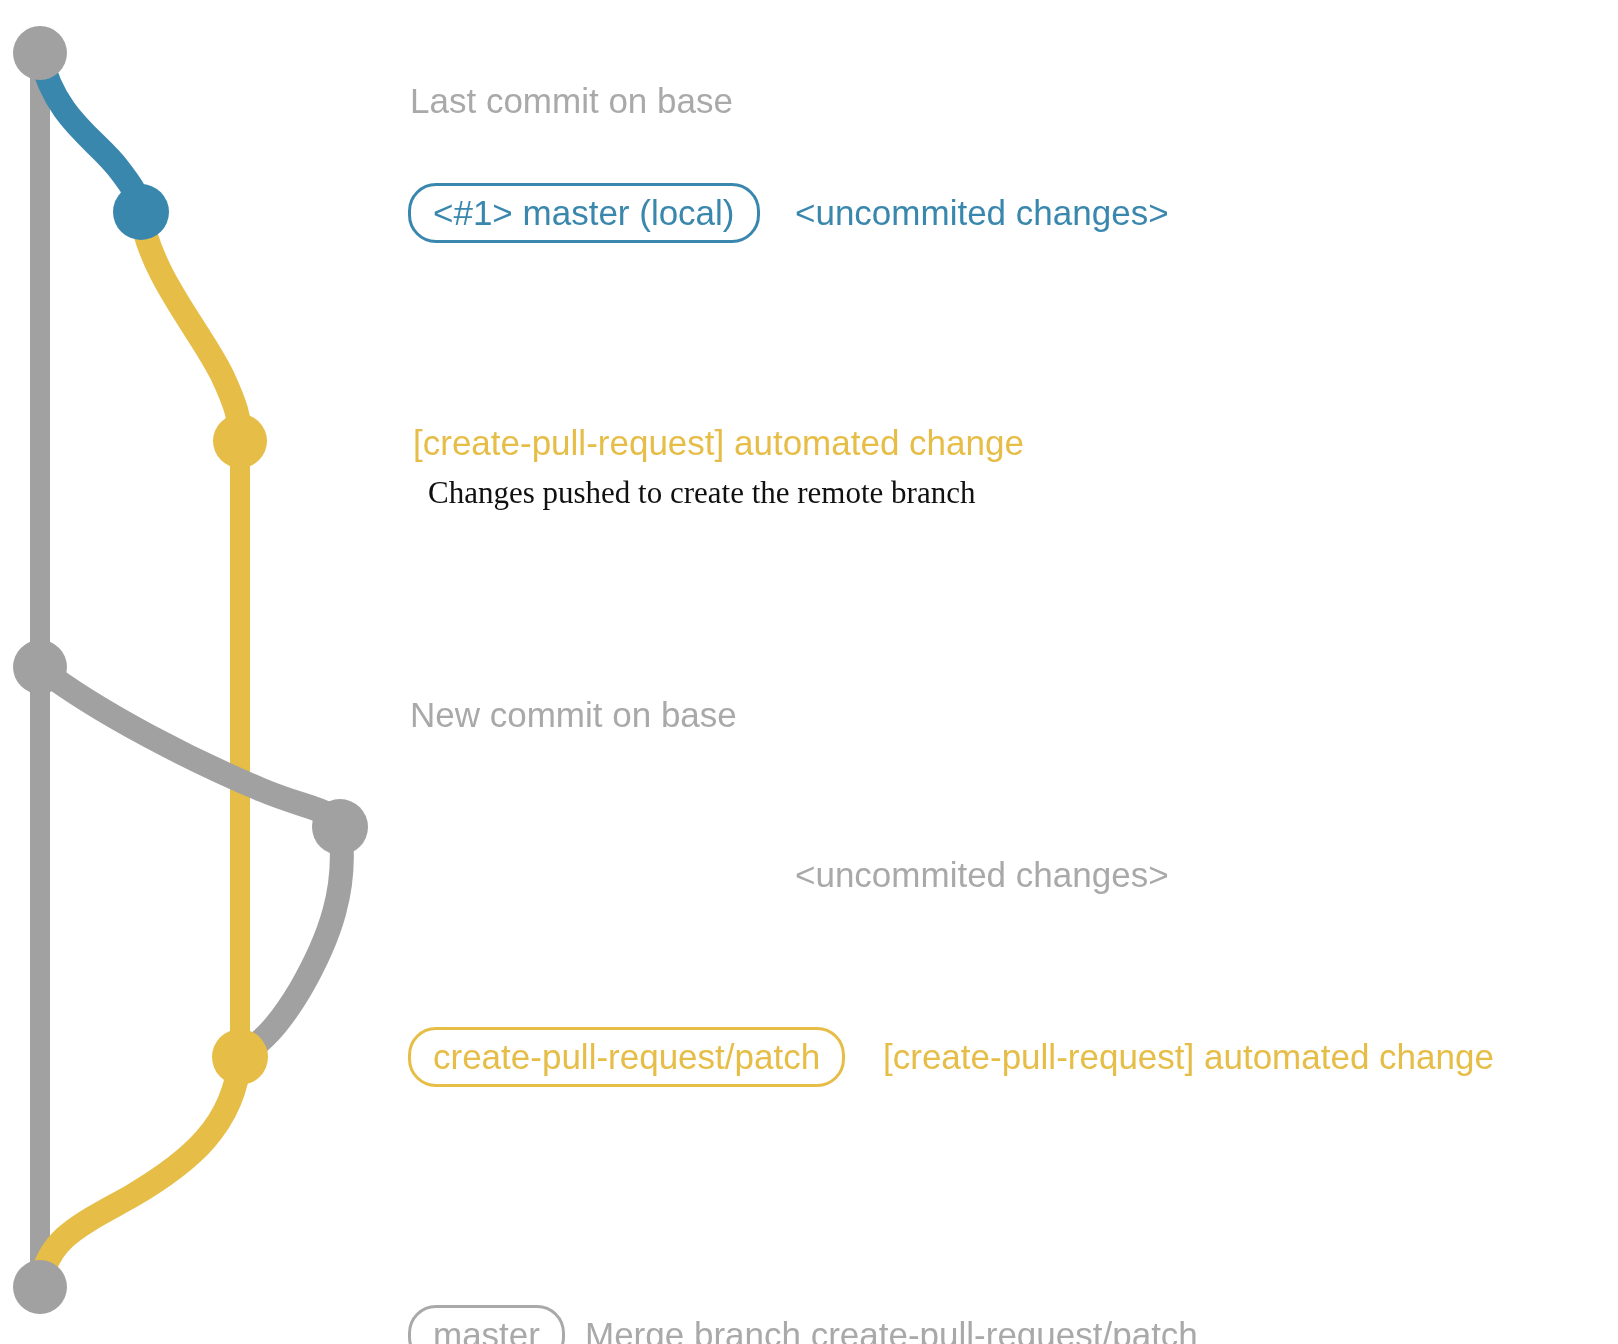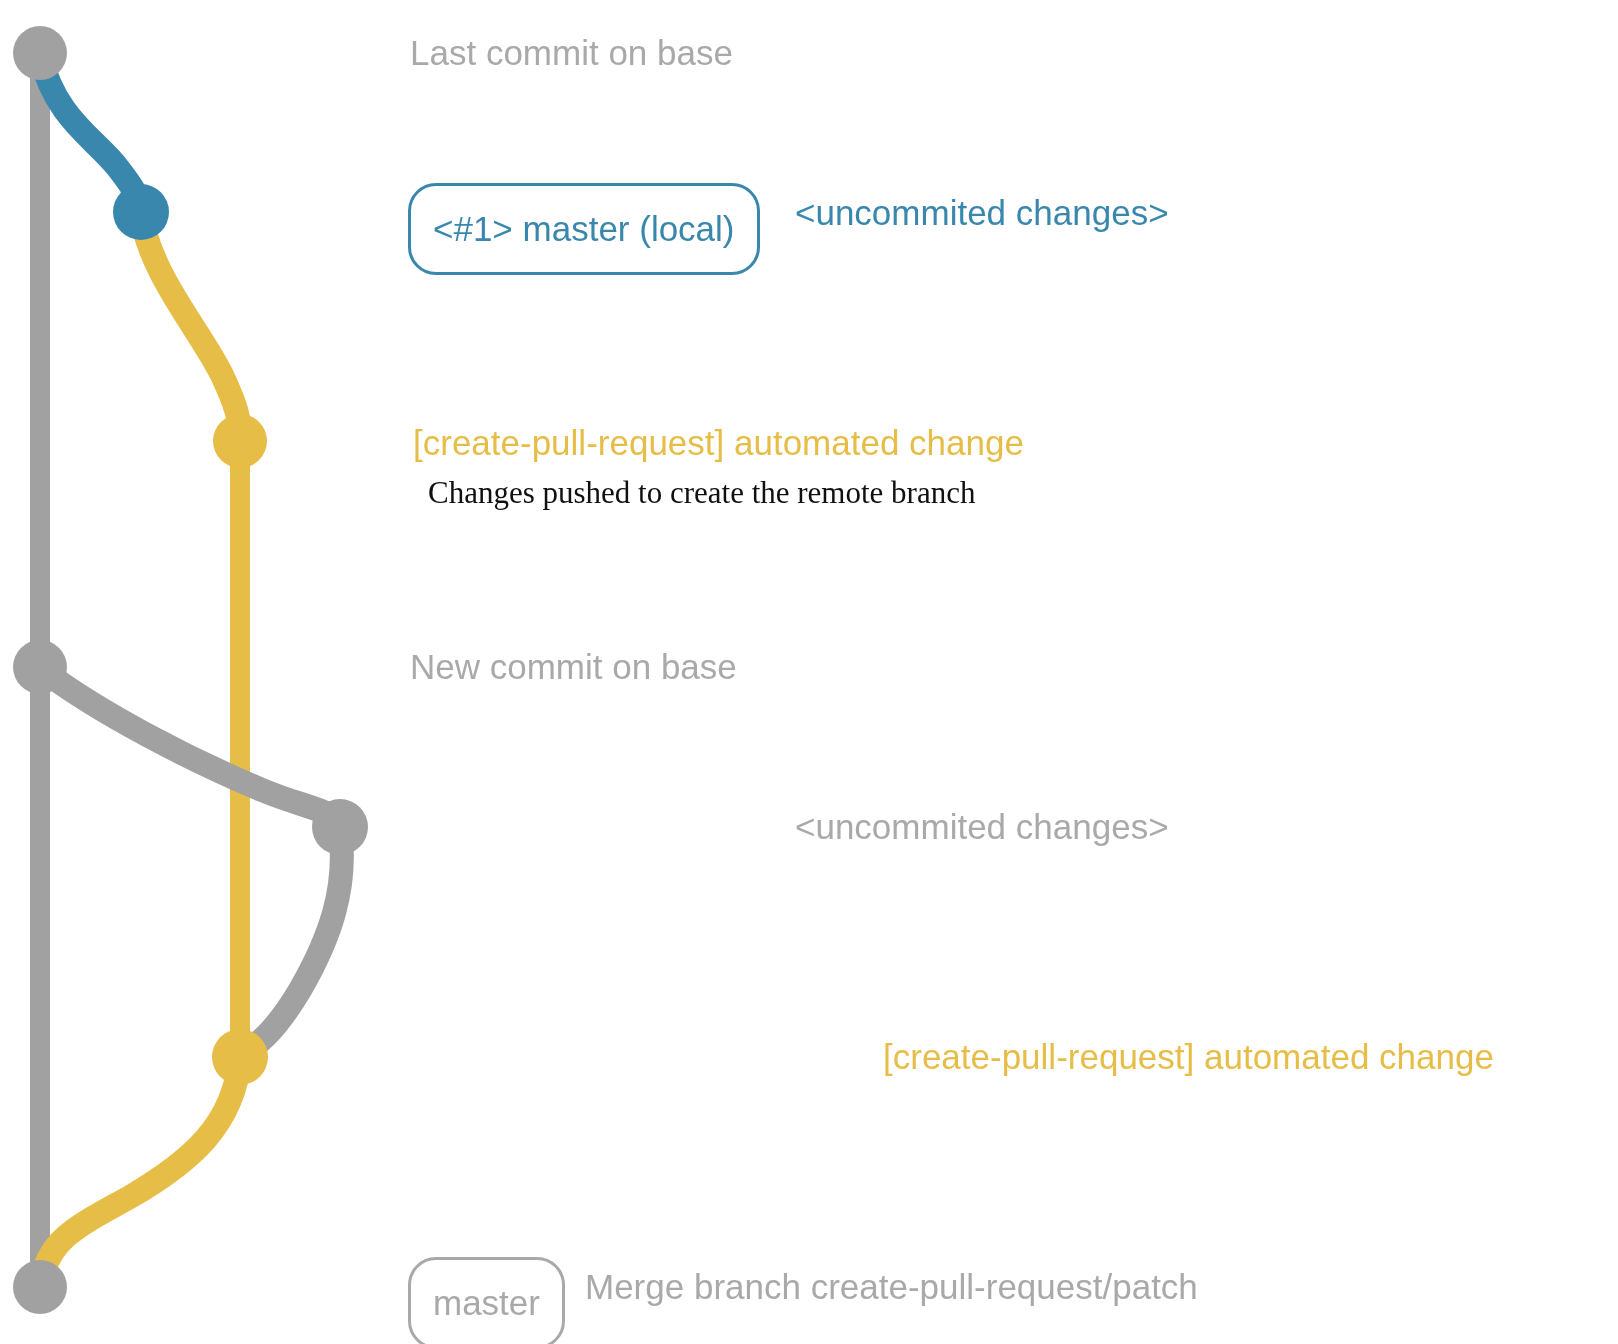--- a/index.html
+++ b/index.html
@@ -7,26 +7,26 @@
     position:relative;width:1618px;height:1344px;background:#ffffff;overflow:hidden;
     font-family:"Liberation Sans",sans-serif;
   }
   .t{position:absolute;font-size:35px;line-height:44px;white-space:nowrap;font-weight:400;}
   .serif{
     position:absolute;font-family:"Liberation Serif",serif;
     font-size:31px;line-height:40px;white-space:nowrap;color:var(--ink);
   }
   .pill{
     position:absolute;display:flex;align-items:center;height:54px;
-    border:3px solid;border-radius:28px;padding:16px 22px;
+    border:3px solid;border-radius:28px;padding:0 22px;
     font-size:35px;white-space:nowrap;box-sizing:content-box;background:#ffffff00;
   }
   .blue{color:var(--blue);border-color:var(--blue);}
   .yellow{color:var(--yellow);border-color:var(--yellow);}
-  .gray{color:var(--gray_text);border-color:var(--gray_text);}
+  .gray{color:var(--gray_text);border-color:var(--gray_text);margin-top:48px;}
   svg{position:absolute;left:0;top:0;}
   .ln{fill:none;stroke-linecap:round;}
   .sgray{stroke:var(--gray);}
   .sblue{stroke:var(--blue);}
   .syellow{stroke:var(--yellow);}
   .fgray{fill:var(--gray);}
   .fblue{fill:var(--blue);}
   .fyellow{fill:var(--yellow);}
 </style>
 </head>
@@ -64,20 +64,23 @@
   </div>
   <div class="t blue" style="left:795px;top:191px">&lt;uncommited changes&gt;</div>
 
   <div class="t yellow" style="left:413px;top:421px">[create-pull-request] automated change</div>
   <div class="serif" style="left:428px;top:473px">Changes pushed to create the remote branch</div>
 
   <div class="t gray" style="left:410px;top:645px">New commit on base</div>
 
   <div class="t gray" style="left:795px;top:805px">&lt;uncommited changes&gt;</div>
 
+  <div class="pill yellow" style="left:408px;top:1027px">
+    <span>create-pull-request/patch</span>
+  </div>
   <div class="t yellow" style="left:883px;top:1035px">[create-pull-request] automated change</div>
 
   <div class="pill gray" style="left:408px;top:1257px">
     <span>master</span>
   </div>
   <div class="t gray" style="left:585px;top:1265px">Merge branch create-pull-request/patch</div>
 
 </div>
 
 </body></html>

